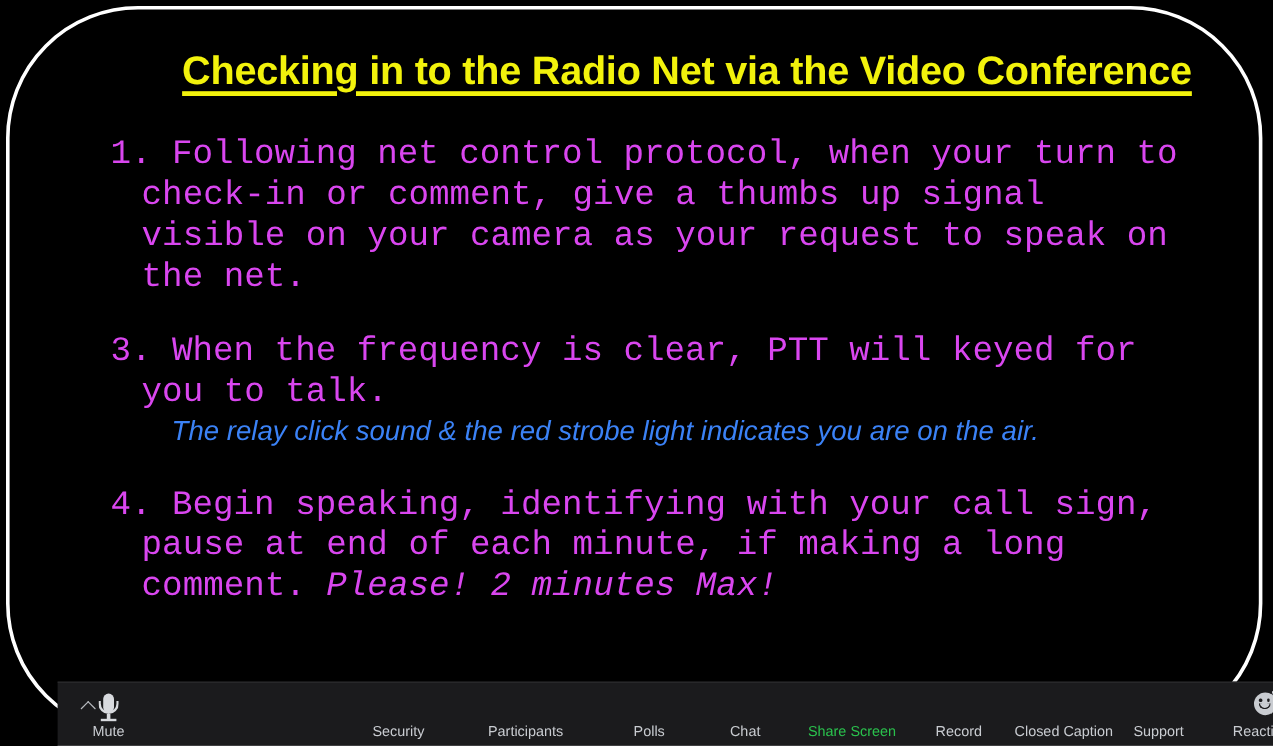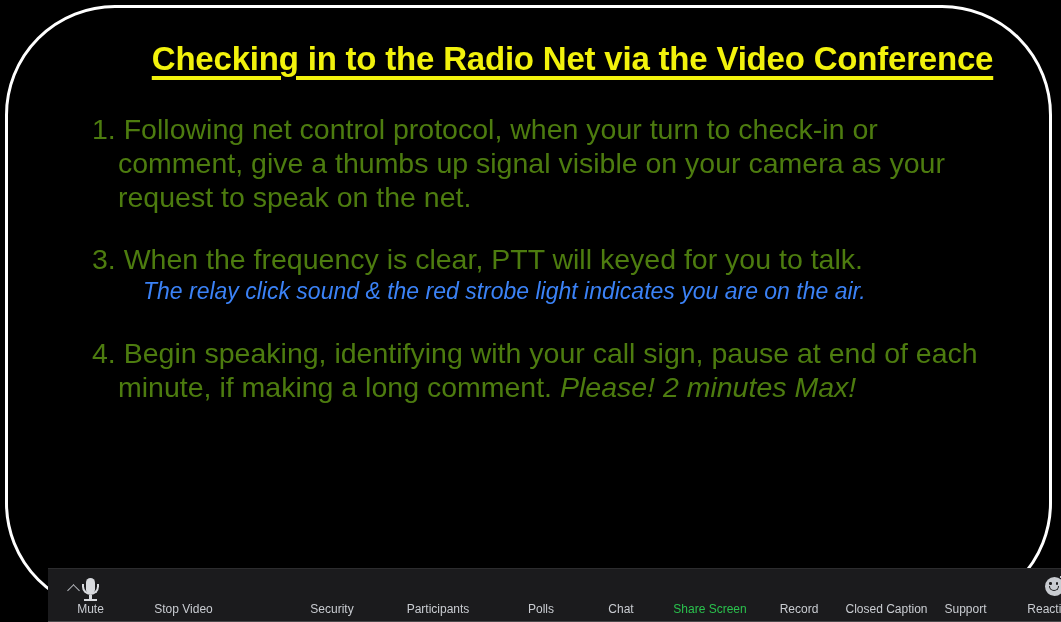--- a/index.html
+++ b/index.html
@@ -66,22 +66,22 @@
   }
 
   #slide-body {
     position: absolute;
     left: 92px;
     top: 112px;
     width: 900px;
   }
 
   .bullet {
-    color: #4d7c0f;
-    font-family: Liberation Sans, sans-serif;
+    color: #d946ef;
+    font-family: Liberation Mono, monospace;
     font-size: 28.5px;
     line-height: 34px;
     margin-bottom: 24px;
     text-indent: -26px;
     padding-left: 26px;
   }
 
   .bullet.b1 { margin-bottom: 28px; }
   .bullet.b2 { margin-bottom: 28px; }
   .bullet.b3 { margin-bottom: 0px; }
@@ -286,23 +286,20 @@
       <div class="tb-icon">
         <div class="mic-body">
           <div class="mic-arc"></div>
           <div class="mic-stem"></div>
           <div class="mic-base"></div>
         </div>
       </div>
       <div class="tb-label">Mute</div>
     </div>
 
-    <div class="tb-item" style="left:85px; width:101px;">
-      <div class="tb-label">Stop Video</div>
-    </div>
 
     <div class="tb-item" style="left:236px; width:96px;">
       <div class="tb-label">Security</div>
     </div>
 
     <div class="tb-item" style="left:335px; width:110px;">
       <div class="tb-label">Participants</div>
     </div>
 
     <div class="tb-item" style="left:535px; width:76px;">

